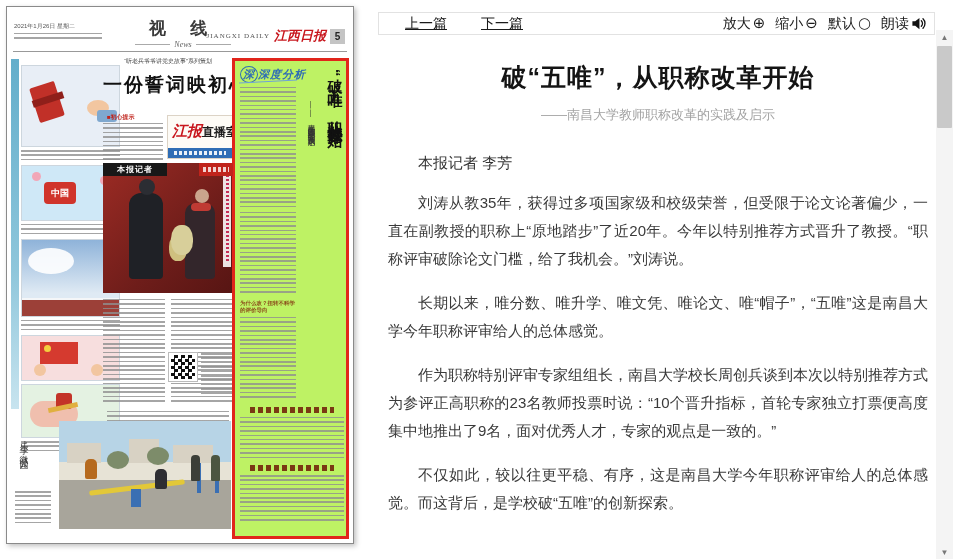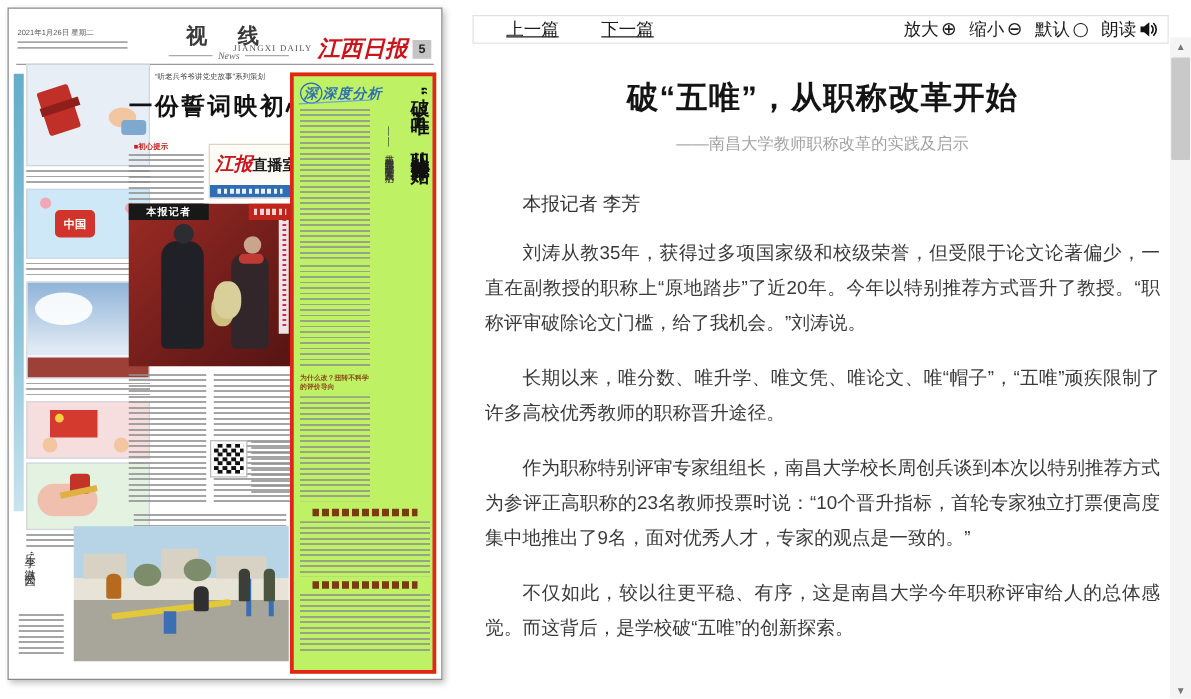--- a/index.html
+++ b/index.html
@@ -13,30 +13,30 @@
   .ph-date { position:absolute; left:7px; top:15px; width:95px; color:#777; }
   .ph-date-line { font-size:6px; white-space:nowrap; color:#555; }
   .micro { background-image:repeating-linear-gradient(to bottom,#8f8f8f 0 1.5px,transparent 1.5px 4.4px); opacity:.8; }
   .ph-section { position:absolute; left:128px; top:10px; width:96px; text-align:center; }
   .ph-section-cn { font-family:"Liberation Serif","DejaVu Serif",serif; font-size:17px; letter-spacing:10px; color:#3a3a3a; font-weight:bold; }
   .ph-section-en { font-family:"Liberation Serif","DejaVu Serif",serif; font-style:italic; font-size:8px; color:#666;
     display:flex; align-items:center; gap:4px; justify-content:center; }
   .ph-section-en::before,.ph-section-en::after { content:""; flex:1; border-top:1px solid #aaa; }
   .ph-masthead { position:absolute; right:8px; top:20px; display:flex; align-items:center; gap:4px; }
   .mh-en { font-family:"Liberation Serif","DejaVu Serif",serif; font-size:7px; letter-spacing:1px; color:#555; }
-  .mh-cn { font-family:Liberation Sans, sans-serif; font-size:18px; font-weight:bold; font-style:italic; color:#c8161d;text-align:right; }
+  .mh-cn { font-family:Liberation Sans, sans-serif; font-size:13px; font-weight:bold; font-style:italic; color:#c8161d;text-align:right; }
   .mh-page { width:15px; height:15px; background:#c4c4c4; color:#222; font-size:10px; font-weight:bold;
     display:flex; align-items:center; justify-content:center; }
   .ph-rule { position:absolute; left:6px; right:6px; top:44px; border-top:1px solid #999; }
 
   .teal-strip { position:absolute; left:4px; top:52px; width:8px; height:350px;
     background:linear-gradient(#63aecb,#8ec6db 60%,#c8e4ef); }
 
   
-  .strip { position:absolute; left:14px; top:44px; width:99px; }
+  .strip { position:absolute; left:14px; top:58px; width:99px; }
   .panel { width:100%; border:1px solid #cdd6de; position:relative; overflow:hidden; margin-bottom:3px; }
   .cap { width:100%; height:12px; margin-bottom:3px; }
   .p-seal { height:82px; background:#e8eef6; }
   .seal-red { position:absolute; left:12px; top:18px; width:26px; height:36px; background:#c13028; transform:rotate(-18deg); border-radius:2px; }
   .seal-band { position:absolute; left:10px; top:30px; width:32px; height:7px; background:#8f1f1a; transform:rotate(-18deg); }
   .seal-hand { position:absolute; right:10px; top:34px; width:22px; height:16px; background:#f2c6a0; border-radius:50%; }
   .seal-sleeve { position:absolute; right:2px; top:44px; width:20px; height:12px; background:#7fa8cf; border-radius:3px; }
   .p-china { height:56px; background:#cfe8f7; }
   .china-box { position:absolute; left:22px; top:16px; width:32px; height:22px; background:#d0342b; border-radius:4px;
     color:#fff; font-size:9px; font-weight:bold; display:flex; align-items:center; justify-content:center; }
@@ -298,21 +298,21 @@
       </span>
     </span>
   </div>
 
   <div class="article">
     <div class="a-title">破“五唯”，从职称改革开始</div>
     <div class="a-sub">——南昌大学教师职称改革的实践及启示</div>
     <div class="a-byline">本报记者 李芳</div>
     <div>
         <p class="para">刘涛从教35年，获得过多项国家级和校级荣誉，但受限于论文论著偏少，一直在副教授的职称上“原地踏步”了近20年。今年以特别推荐方式晋升了教授。“职称评审破除论文门槛，给了我机会。”刘涛说。</p>
-        <p class="para">长期以来，唯分数、唯升学、唯文凭、唯论文、唯“帽子”，“五唯”顽疾限制了许多高校优秀教师的职称晋升途径。</p>
+        <p class="para">长期以来，唯分数、唯升学、唯文凭、唯论文、唯“帽子”，“五唯”这是南昌大学今年职称评审给人的总体感觉。</p>
         <p class="para">作为职称特别评审专家组组长，南昌大学校长周创兵谈到本次以特别推荐方式为参评正高职称的23名教师投票时说：“10个晋升指标，首轮专家独立打票便高度集中地推出了9名，面对优秀人才，专家的观点是一致的。”</p>
         <p class="para">不仅如此，较以往更平稳、有序，这是南昌大学今年职称评审给人的总体感觉。而这背后，是学校破“五唯”的创新探索。</p>
       </div>
 
   </div>
 
   <div class="sbar">
     <div class="sarrow">▲</div>
     <div class="sthumb"></div>
     <div class="sarrow down">▼</div>

